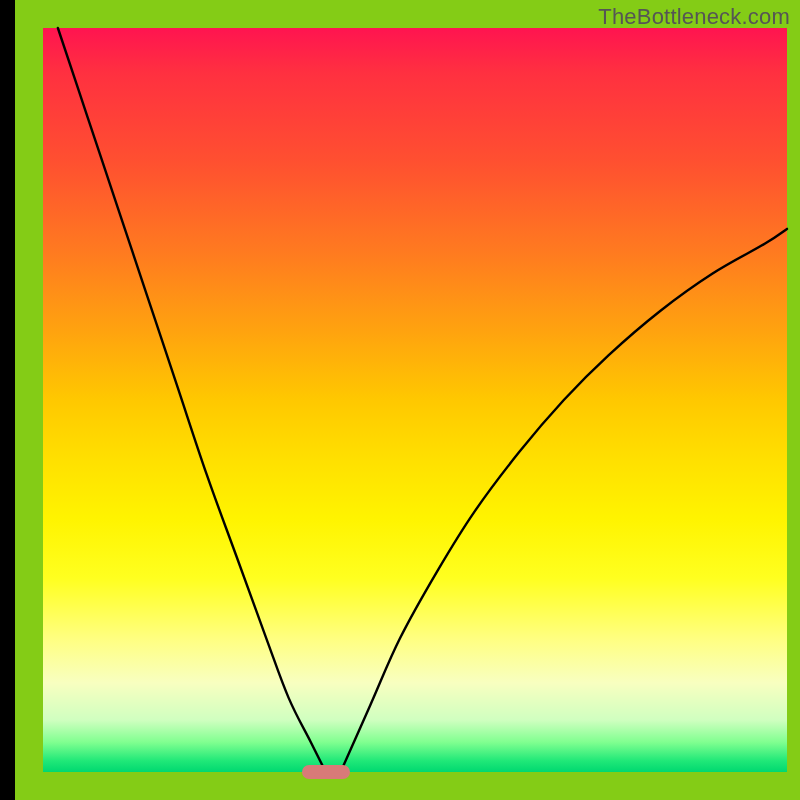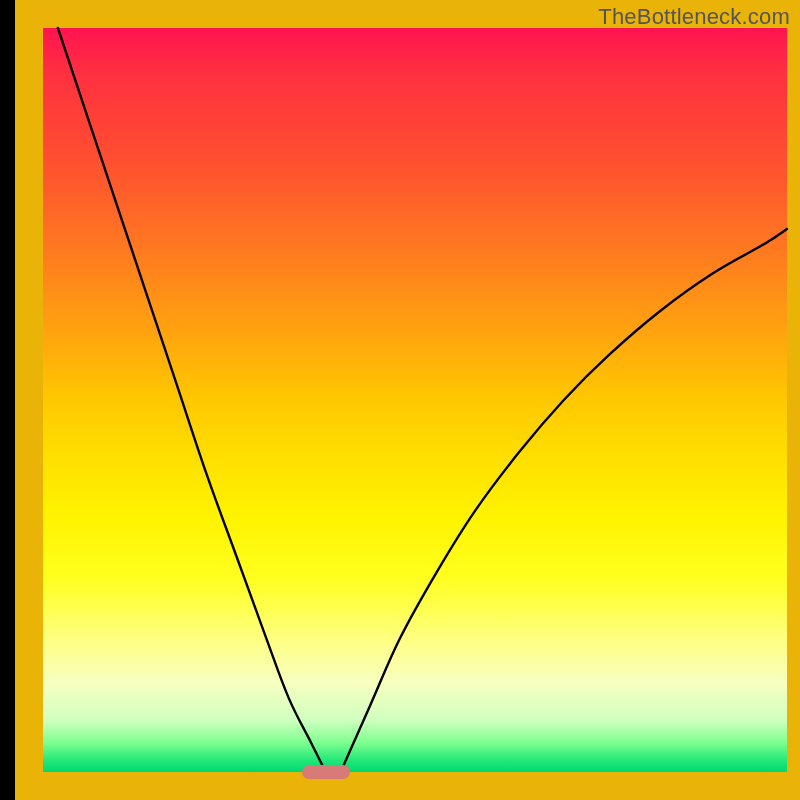--- a/index.html
+++ b/index.html
@@ -1,20 +1,20 @@
 <!DOCTYPE html>
 <html><head>
 <meta charset="utf-8">
 <style>
   * { margin: 0; padding: 0; box-sizing: border-box; }
   html, body { width: 800px; height: 800px; overflow: hidden; background: #000; }
   .frame {
     position: absolute;
     inset: 0;
-    background: #eab308;
+    background: #84cc16;
     margin-left: 15px;
   }
   .plot {
     position: absolute;
     left: 28px;
     top: 28px;
     width: 744px;
     height: 744px;
     background: linear-gradient(to bottom,
       #ff1450 0%,

